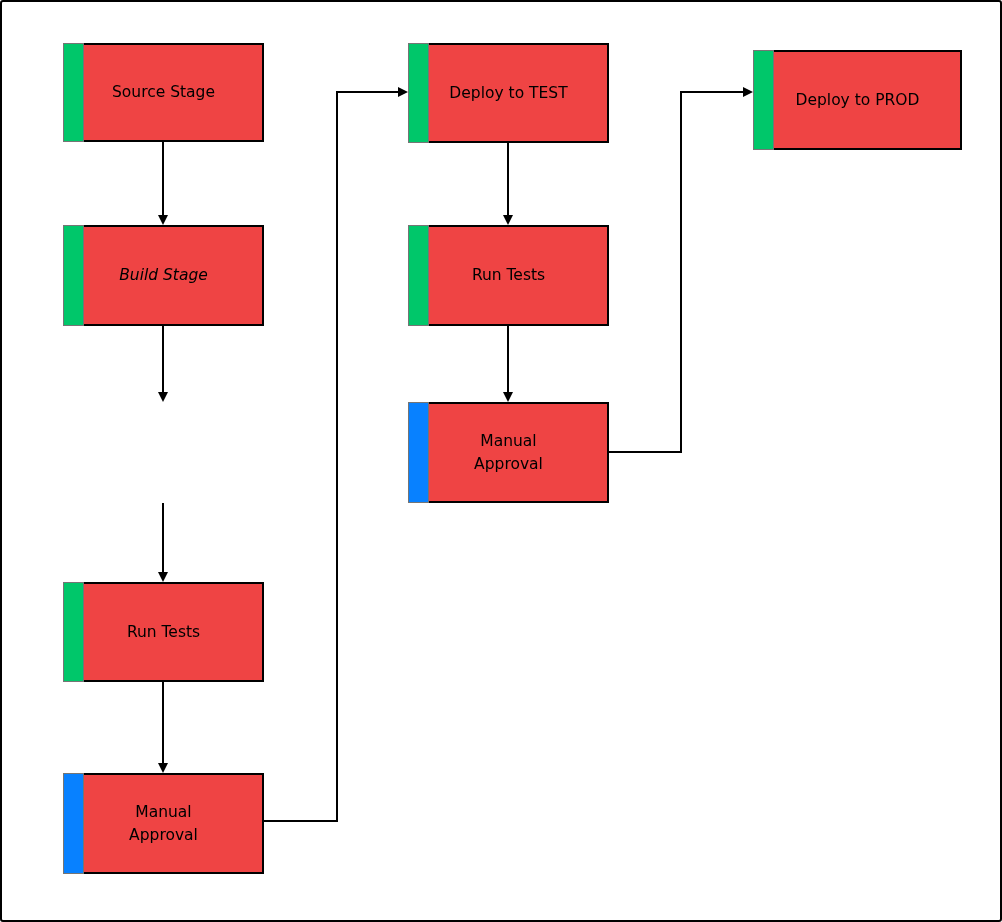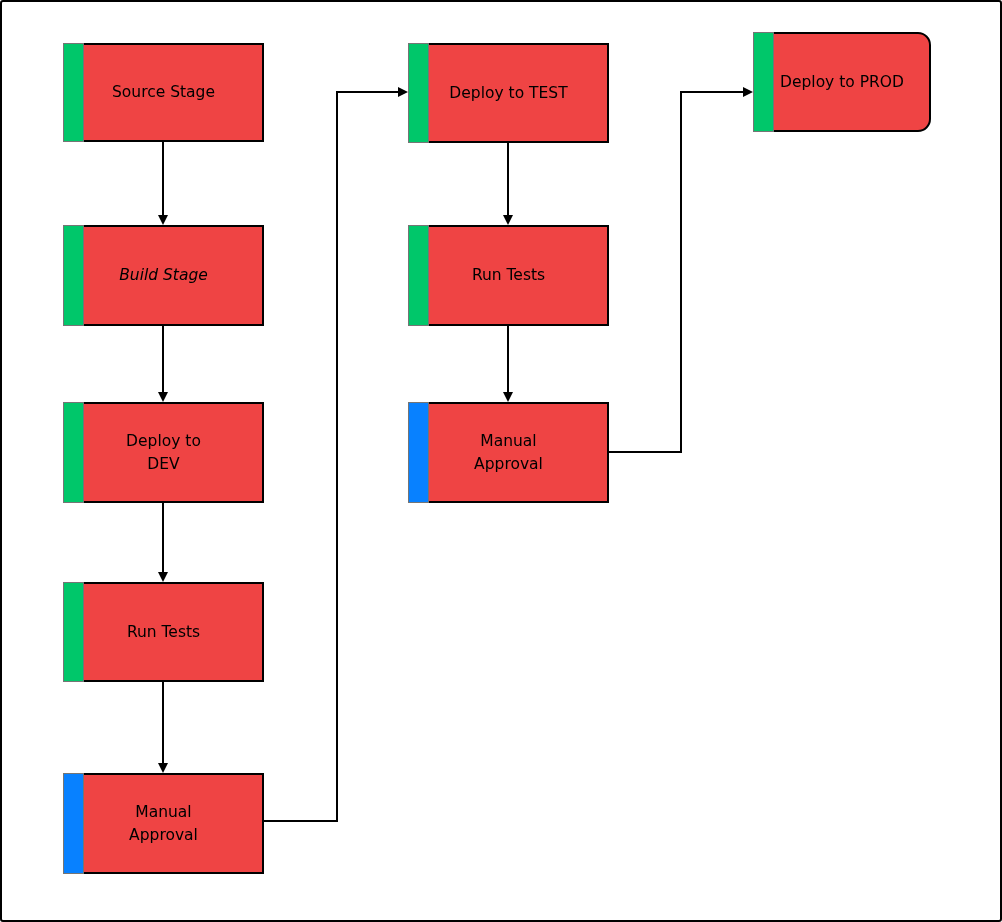--- a/index.html
+++ b/index.html
@@ -60,39 +60,34 @@
   .n-source   { left: 61px;  top: 41px;  width: 201px; height: 99px; }
   .n-build    { left: 61px;  top: 223px; width: 201px; height: 101px; font-style: italic; }
   .n-depdev   { left: 61px;  top: 400px; width: 201px; height: 101px; }
   .n-runtests1{ left: 61px;  top: 580px; width: 201px; height: 100px; }
   .n-manual1  { left: 61px;  top: 771px; width: 201px; height: 101px; }
   
   .n-deptest  { left: 406px; top: 41px;  width: 201px; height: 100px; }
   .n-runtests2{ left: 406px; top: 223px; width: 201px; height: 101px; }
   .n-manual2  { left: 406px; top: 400px; width: 201px; height: 101px; }
   
-  .n-depprod  { left: 751px; top: 30px;  width: 178px; height: 100px; border-radius: 13px; }
+  .n-depprod  { left: 751px; top: 48px;  width: 209px; height: 100px; }
 </style>
 </head>
 <body>
 
 <div class="canvas">
 
   <div class="node n-source">
     <div class="accent-bar" style="background: rgb(0, 199, 106);"></div>
     <div class="node-label">Source Stage</div>
   </div>
   <div class="node n-build">
     <div class="accent-bar" style="background: rgb(0, 199, 106);"></div>
     <div class="node-label">Build Stage</div>
-  </div>
-  <div class="node n-depdev">
-    <div class="accent-bar" style="background: rgb(0, 199, 106);"></div>
-    <div class="node-label">Deploy to
-DEV</div>
   </div>
   <div class="node n-runtests1">
     <div class="accent-bar" style="background: rgb(0, 199, 106);"></div>
     <div class="node-label">Run Tests</div>
   </div>
   <div class="node n-manual1">
     <div class="accent-bar" style="background: rgb(8, 129, 255);"></div>
     <div class="node-label">Manual
 Approval</div>
   </div>

